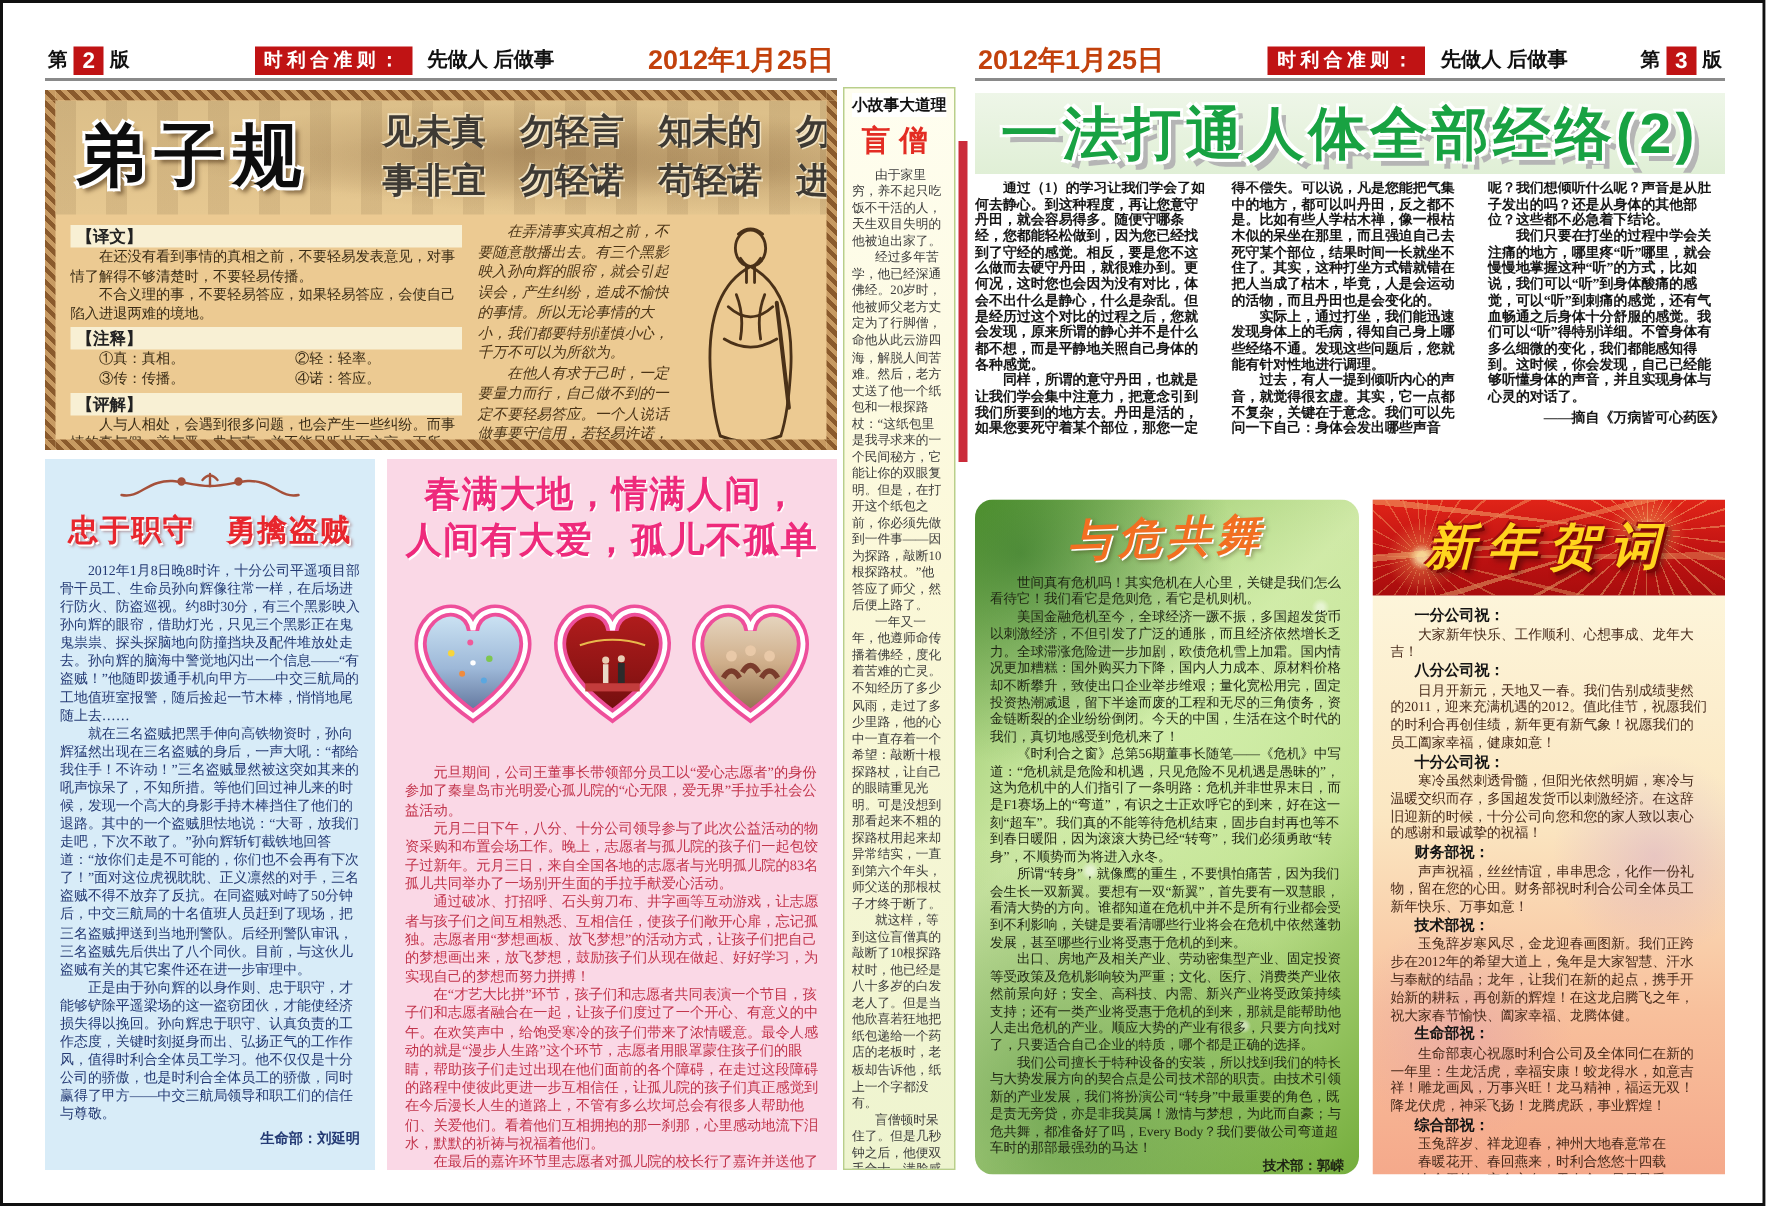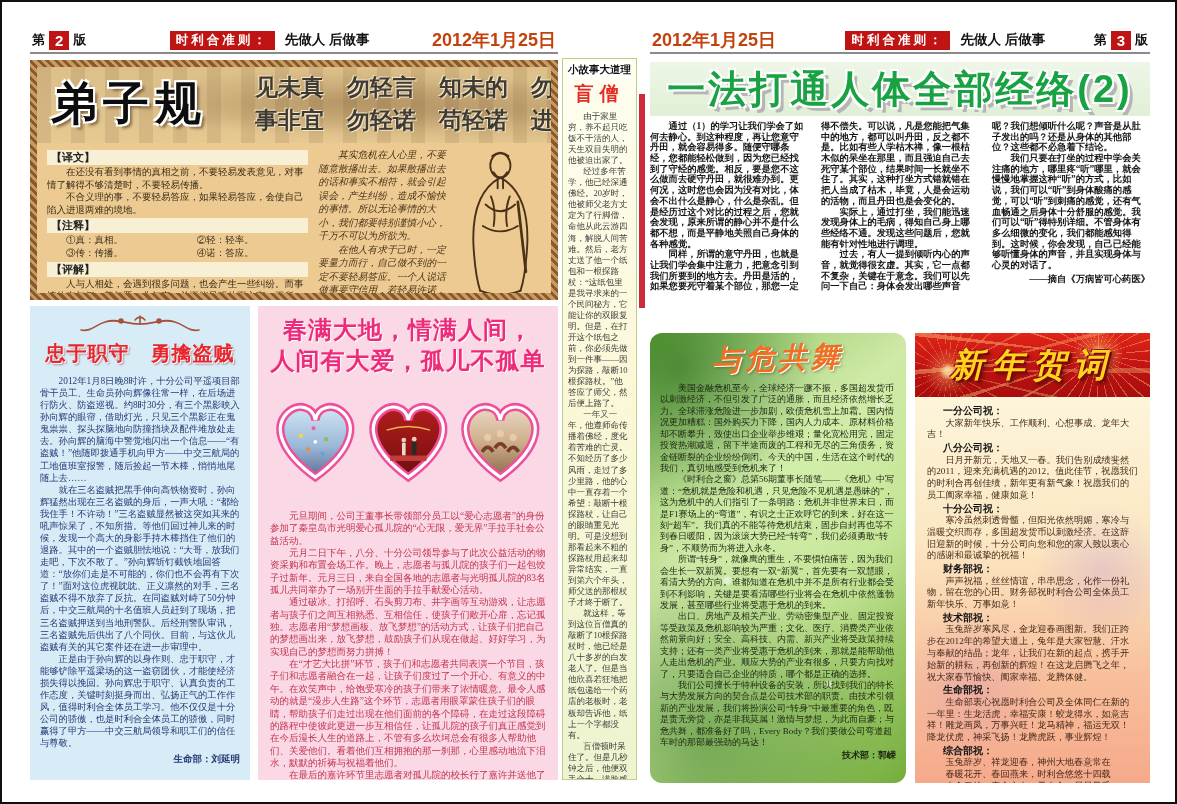--- a/index.html
+++ b/index.html
@@ -162,21 +162,21 @@
             <path d="M26 18 Q31 26 36 18"></path>
             <path d="M29 22 L29 30 M33 22 L33 30"></path>
             <path d="M31 22 C16 30 10 48 11 72 C12 90 14 100 16 106"></path>
             <path d="M31 22 C46 30 52 48 51 72 C50 90 48 100 46 106"></path>
             <path d="M16 106 Q31 112 46 106"></path>
             <path d="M20 42 Q31 52 42 42"></path>
             <path d="M18 58 Q31 66 44 58"></path>
             <path d="M24 36 Q28 46 26 58 M38 36 Q34 46 36 58"></path>
             <path d="M44 40 L50 92" stroke-width="2"></path>
           </svg>
-          <p class="dz-script">其实危机在人心里，不要随意散播出去。如果散播出去的话和事实不相符，就会引起误会，产生纠纷，造成不愉快的事情。所以无论事情的大小，我们都要特别谨慎小心，千万不可以为所欲为。</p>
+          <p class="dz-script">在弄清事实真相之前，不要随意散播出去。有三个黑影映入孙向辉的眼帘，就会引起误会，产生纠纷，造成不愉快的事情。所以无论事情的大小，我们都要特别谨慎小心，千万不可以为所欲为。</p>
           <p class="dz-script">在他人有求于己时，一定要量力而行，自己做不到的一定不要轻易答应。一个人说话做事要守信用，若轻易许诺，却没有办到，就会使自己陷入两难的境地。</p>
         </div>
       </div>
     </div>
 
     <div class="l-bottom">
       <div class="duty-box">
         <svg class="duty-orn" width="150" height="26" viewBox="0 0 150 26" fill="none" stroke="#a5503a" stroke-width="1.6" stroke-linecap="round">
           <path d="M75 4 L75 12 M70 8 Q75 2 80 8"></path>
           <path d="M75 12 C60 12 52 6 40 10 C30 13 26 20 16 18"></path>
@@ -291,20 +291,21 @@
       <p>同样，所谓的意守丹田，也就是让我们学会集中注意力，把意念引到我们所要到的地方去。丹田是活的，如果您要死守着某个部位，那您一定得不偿失。可以说，凡是您能把气集中的地方，都可以叫丹田，反之都不是。比如有些人学枯木禅，像一根枯木似的呆坐在那里，而且强迫自己去死守某个部位，结果时间一长就坐不住了。其实，这种打坐方式错就错在把人当成了枯木，毕竟，人是会运动的活物，而且丹田也是会变化的。</p>
       <p>实际上，通过打坐，我们能迅速发现身体上的毛病，得知自己身上哪些经络不通。发现这些问题后，您就能有针对性地进行调理。</p>
       <p>过去，有人一提到倾听内心的声音，就觉得很玄虚。其实，它一点都不复杂，关键在于意念。我们可以先问一下自己：身体会发出哪些声音呢？我们想倾听什么呢？声音是从肚子发出的吗？还是从身体的其他部位？这些都不必急着下结论。</p>
       <p>我们只要在打坐的过程中学会关注痛的地方，哪里疼“听”哪里，就会慢慢地掌握这种“听”的方式，比如说，我们可以“听”到身体酸痛的感觉，可以“听”到刺痛的感觉，还有气血畅通之后身体十分舒服的感觉。我们可以“听”得特别详细。不管身体有多么细微的变化，我们都能感知得到。这时候，你会发现，自己已经能够听懂身体的声音，并且实现身体与心灵的对话了。</p>
       <p class="attr">——摘自《万病皆可心药医》</p>
     </div>
 
     <div class="r-bottom">
       <div class="crisis-box">
         <div class="crisis-title">与危共舞</div>
+        <p>世间真有危机吗！其实危机在人心里，关键是我们怎么看待它！我们看它是危则危，看它是机则机。</p>
         <p>美国金融危机至今，全球经济一蹶不振，多国超发货币以刺激经济，不但引发了广泛的通胀，而且经济依然增长乏力。全球滞涨危险进一步加剧，欧债危机雪上加霜。国内情况更加糟糕：国外购买力下降，国内人力成本、原材料价格却不断攀升，致使出口企业举步维艰；量化宽松用完，固定投资热潮减退，留下半途而废的工程和无尽的三角债务，资金链断裂的企业纷纷倒闭。今天的中国，生活在这个时代的我们，真切地感受到危机来了！</p>
         <p>《时利合之窗》总第56期董事长随笔——《危机》中写道：“危机就是危险和机遇，只见危险不见机遇是愚昧的”，这为危机中的人们指引了一条明路：危机并非世界末日，而是F1赛场上的“弯道”，有识之士正欢呼它的到来，好在这一刻“超车”。我们真的不能等待危机结束，固步自封再也等不到春日暖阳，因为滚滚大势已经“转弯”，我们必须勇敢“转身”，不顺势而为将进入永冬。</p>
         <p>所谓“转身”，就像鹰的重生，不要惧怕痛苦，因为我们会生长一双新翼。要想有一双“新翼”，首先要有一双慧眼，看清大势的方向。谁都知道在危机中并不是所有行业都会受到不利影响，关键是要看清哪些行业将会在危机中依然蓬勃发展，甚至哪些行业将受惠于危机的到来。</p>
         <p>出口、房地产及相关产业、劳动密集型产业、固定投资等受政策及危机影响较为严重；文化、医疗、消费类产业依然前景向好；安全、高科技、内需、新兴产业将受政策持续支持；还有一类产业将受惠于危机的到来，那就是能帮助他人走出危机的产业。顺应大势的产业有很多，只要方向找对了，只要适合自己企业的特质，哪个都是正确的选择。</p>
         <p>我们公司擅长于特种设备的安装，所以找到我们的特长与大势发展方向的契合点是公司技术部的职责。由技术引领新的产业发展，我们将扮演公司“转身”中最重要的角色，既是责无旁贷，亦是非我莫属！激情与梦想，为此而自豪；与危共舞，都准备好了吗，Every Body？我们要做公司弯道超车时的那部最强劲的马达！</p>
         <div class="crisis-sig">技术部：郭嵘</div>
       </div>
 
       <div class="newyear-box">
         <div class="ny-banner">

